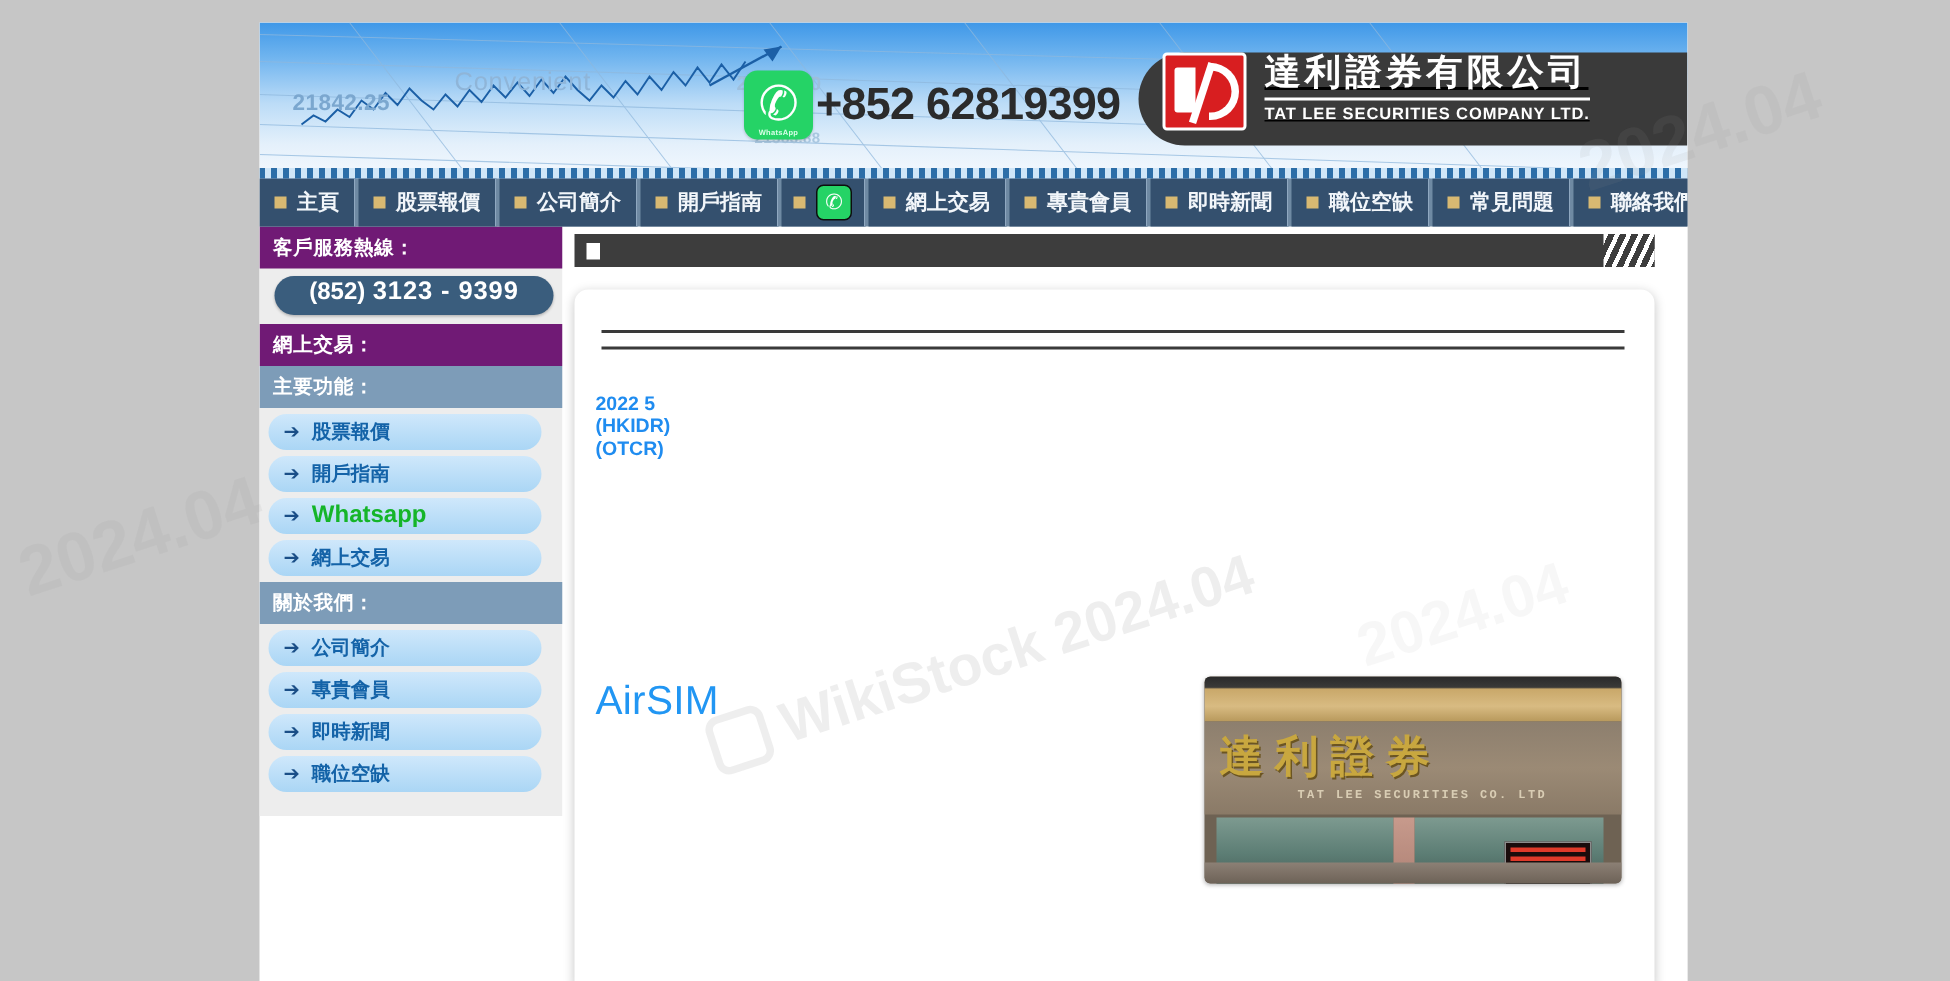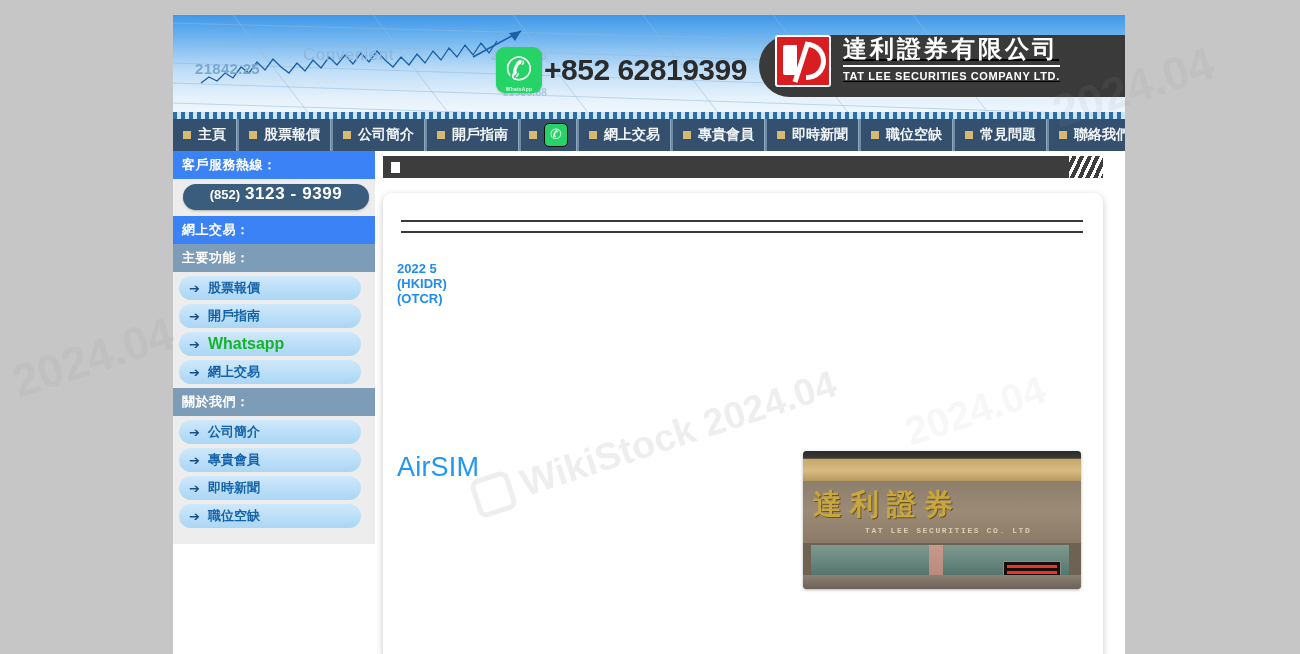--- a/index.html
+++ b/index.html
@@ -288,34 +288,34 @@
   }
   .side-head {
     background: #7d9cb8;
     color: #ffffff;
     font-size: 13px;
     font-weight: bold;
     padding: 5px 8px 5px 9px;
     letter-spacing: .5px;
   }
   .side-head.lt {
-    background: #3b82f6;
+    background: #701a75;
   }
   .hotline-pill {
     margin: 5px 6px 6px 10px;
     height: 26px;
     background: #3a5d7d;
     border-radius: 14px;
     color: #ffffff;
     display: flex;
     align-items: baseline;
     justify-content: center;
     box-shadow: 0 1px 2px rgba(0,0,0,.25);
   }
-  .hotline-pill .pfx { font-size: 13px; font-weight: bold; margin-right: 5px; text-align: right; }
+  .hotline-pill .pfx { font-size: 16px; font-weight: bold; margin-right: 5px; text-align: right; }
   .hotline-pill .num { font-size: 17px; font-weight: bold; letter-spacing: .6px; }
 
   .btn-zone { padding: 7px 0 6px 0; background: #ededed; }
   .pillbtn {
     width: 155px;
     height: 26px;
     margin: 0 auto 12px auto;
     border-radius: 14px;
     display: flex;
     align-items: center;

